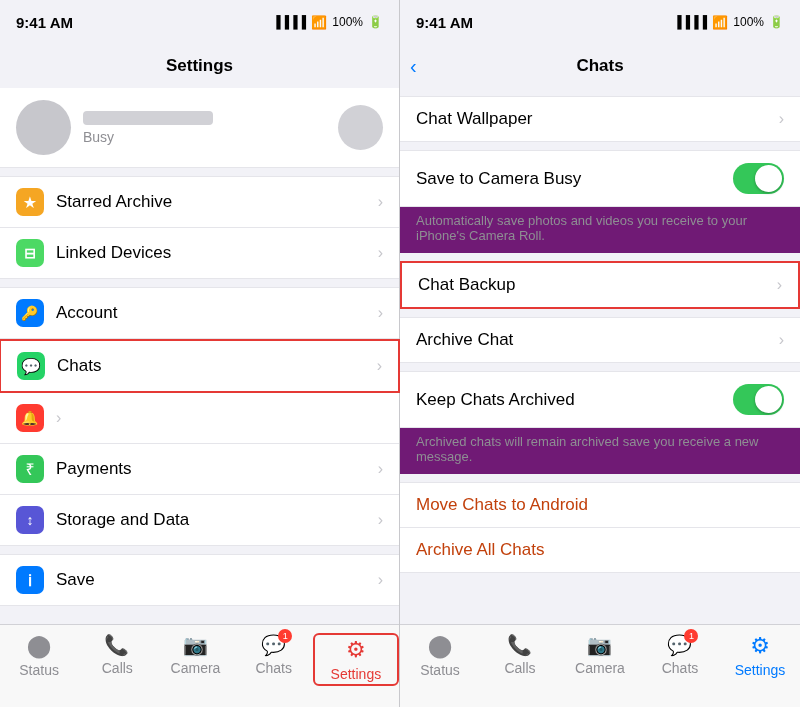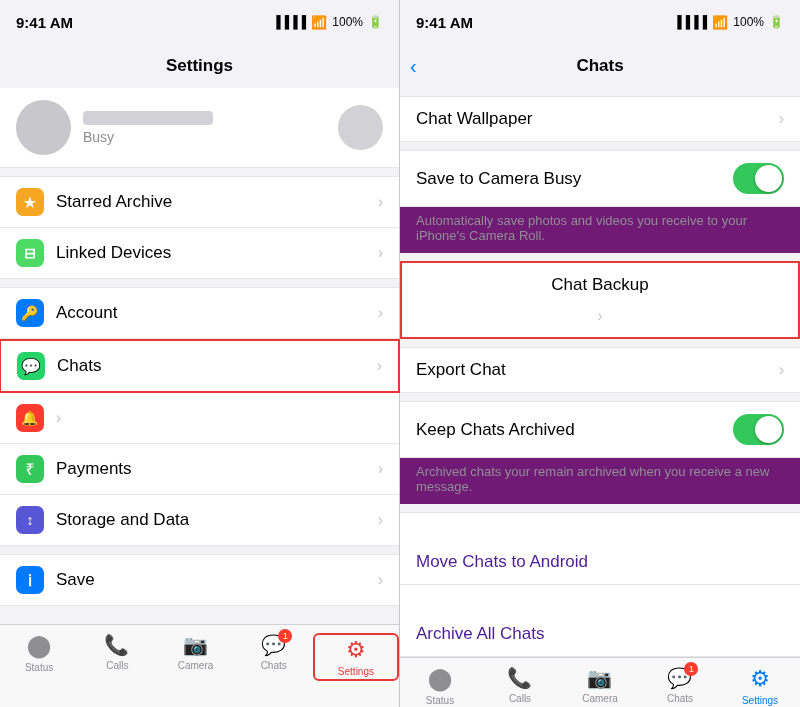--- a/index.html
+++ b/index.html
@@ -36,30 +36,30 @@
     .item-label { font-size: 17px; color: #000; flex: 1; }
     .chevron { color: #c7c7cc; font-size: 16px; }
     .highlighted-item { border: 2px solid #e53935; margin: 0 -1px; z-index: 1; }
 
     
     .tab-bar { height: 83px; background: rgba(248,248,248,0.95); border-top: 1px solid #d1d1d6; display: flex; align-items: flex-start; padding-top: 8px; margin-top: auto; flex-shrink: 0; }
     .tab-item { flex: 1; display: flex; flex-direction: column; align-items: center; gap: 3px; cursor: pointer; }
     .tab-icon { font-size: 22px; color: #8e8e93; position: relative; }
     .tab-icon.active { color: #007aff; }
     .tab-icon.active-red { color: #e53935; }
-    .tab-label { font-size: 10px; color: #8e8e93; }
+    .tab-label { font-size: 14px; color: #8e8e93; }
     .tab-label.active { color: #007aff; }
     .tab-label.active-red { color: #e53935; }
     .badge { position: absolute; top: -4px; right: -6px; background: #ff3b30; color: #fff; font-size: 9px; width: 14px; height: 14px; border-radius: 7px; display: flex; align-items: center; justify-content: center; }
 
     
     .settings-row { display: flex; align-items: center; padding: 12px 16px; background: #fff; gap: 12px; min-height: 44px; border-bottom: 1px solid #e5e5ea; }
     .settings-row:last-child { border-bottom: none; }
     .row-label { font-size: 17px; color: #000; flex: 1; }
-    .row-label.blue { color: #4c1d95; margin-top: 27px; }
+    .row-label.blue { color: #c2410c; }
     .toggle { width: 51px; height: 31px; background: #34c759; border-radius: 16px; position: relative; flex-shrink: 0; }
     .toggle::after { content: ''; position: absolute; top: 2px; right: 2px; width: 27px; height: 27px; background: #fff; border-radius: 50%; box-shadow: 0 1px 3px rgba(0,0,0,0.3); }
     .sub-text { font-size: 13px; color: #8e8e93; padding: 6px 16px 10px; background: #701a75; }
     .highlighted-row { border: 2px solid #e53935; }
   </style>
 </head>
 <body>
 
 <div class="left-panel">
 
@@ -189,40 +189,40 @@
 
   <div class="list-section" style="margin-top:8px;">
     <div class="settings-row">
       <span class="row-label">Save to Camera Busy</span>
       <div class="toggle"></div>
     </div>
   </div>
   <div class="sub-text">Automatically save photos and videos you receive to your iPhone's Camera Roll.</div>
 
   <div class="list-section" style="margin-top:8px; border: 2px solid #e53935;">
-    <div class="settings-row highlighted-row" style="border:none;flex-direction:column;">
+    <div class="settings-row highlighted-row" style="border:none;">
       <span class="row-label">Chat Backup</span>
       <span class="chevron">›</span>
     </div>
   </div>
 
   <div class="list-section" style="margin-top:8px;">
     <div class="settings-row">
-      <span class="row-label">Export Chat</span>
+      <span class="row-label">Archive Chat</span>
       <span class="chevron">›</span>
     </div>
   </div>
 
   <div class="list-section" style="margin-top:8px;">
     <div class="settings-row">
       <span class="row-label">Keep Chats Archived</span>
       <div class="toggle"></div>
     </div>
   </div>
-  <div class="sub-text">Archived chats your remain archived when you receive a new message.</div>
+  <div class="sub-text">Archived chats will remain archived save you receive a new message.</div>
 
   <div class="list-section" style="margin-top:8px;">
     <div class="settings-row">
       <span class="row-label blue">Move Chats to Android</span>
     </div>
     <div class="settings-row">
       <span class="row-label blue">Archive All Chats</span>
     </div>
   </div>
 

